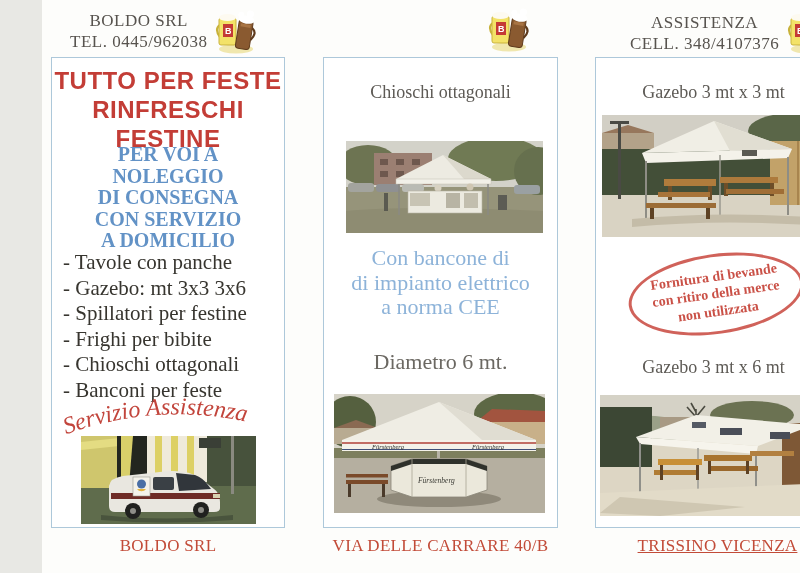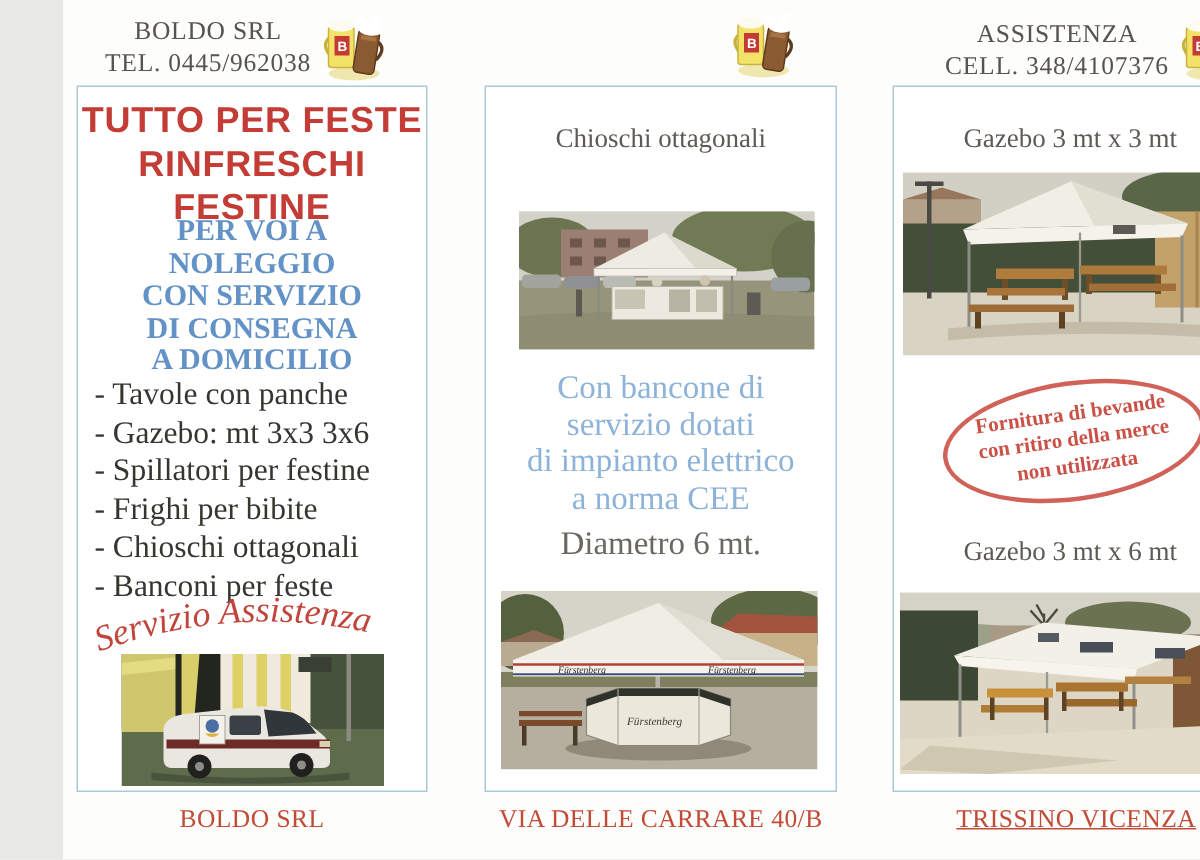--- a/index.html
+++ b/index.html
@@ -141,22 +141,22 @@
 
   <div class="panel" id="panel-left">
     <div class="p1-headline">
       <div>TUTTO PER FESTE</div>
       <div>RINFRESCHI</div>
       <div>FESTINE</div>
     </div>
     <div class="p1-subhead">
       <div>PER VOI A</div>
       <div>NOLEGGIO</div>
+      <div>DI CONSEGNA</div>
       <div>CON SERVIZIO</div>
-      <div>DI CONSEGNA</div>
       <div>A DOMICILIO</div>
     </div>
     <div class="p1-list">
       <div>- Tavole con panche</div>
       <div>- Gazebo: mt 3x3 3x6</div>
       <div>- Spillatori per festine</div>
       <div>- Frighi per bibite</div>
       <div>- Chioschi ottagonali</div>
       <div>- Banconi per feste</div>
     </div>
@@ -229,21 +229,20 @@
       <rect x="62" y="50" width="74" height="22" fill="#eceae0" stroke="#b8b4a4" stroke-width="0.6"></rect>
       <rect x="64" y="52" width="20" height="13" fill="#c8c4b4"></rect>
       <rect x="100" y="52" width="14" height="15" fill="#b8b4a4"></rect>
       <rect x="118" y="52" width="14" height="15" fill="#c2beae"></rect>
       <rect x="152" y="54" width="9" height="15" fill="#5c5c54"></rect>
       <rect x="38" y="52" width="4" height="18" fill="#5a5a50"></rect>
     </svg>
 
     <div class="p2-body">
       <div>Con bancone di</div>
-      <div>servizio dotati</div>
       <div>di impianto elettrico</div>
       <div>a norma CEE</div>
     </div>
     <div class="p2-note">Diametro 6 mt.</div>
 
     <svg class="photo" id="kiosk-oct-photo" width="211" height="119" viewBox="0 0 211 119">
       <rect width="211" height="119" fill="#b5afa0"></rect>
       <rect width="211" height="62" fill="#d6d3c8"></rect>
       <ellipse cx="16" cy="28" rx="26" ry="26" fill="#55603f"></ellipse>
       <ellipse cx="182" cy="20" rx="42" ry="22" fill="#5d6845"></ellipse>

